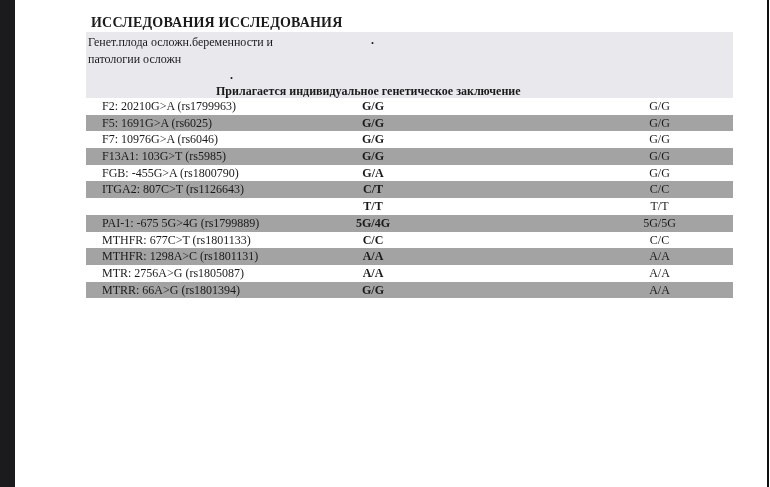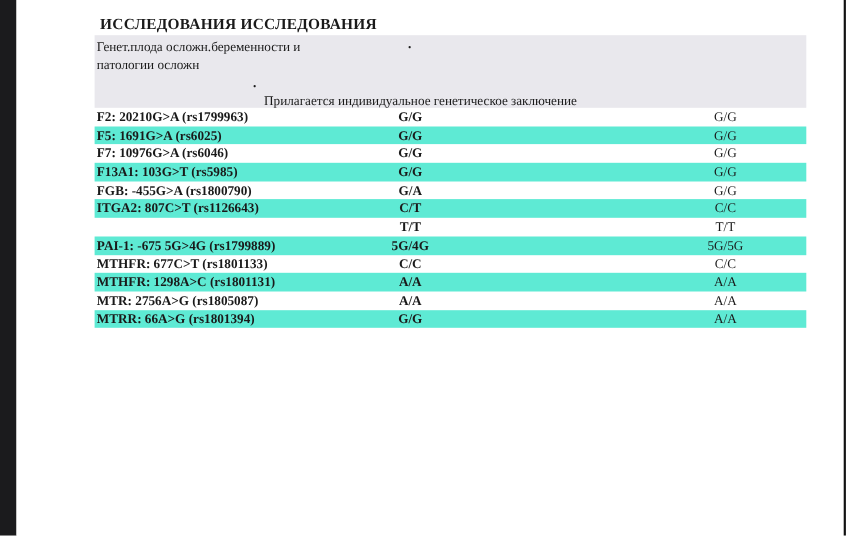--- a/index.html
+++ b/index.html
@@ -31,34 +31,34 @@
     background: #e9e8ed;
   }
   .header-line {
     position: absolute; font-size: 12px; white-space: nowrap; line-height: 14px;
   }
   .hl1 { left: 88px; top: 35px; }
   .hl2 { left: 88px; top: 52px; }
   .dot1 { left: 371px; top: 33px; font-weight: bold; }
   .dot2 { left: 230px; top: 68px; font-weight: bold; }
   .conclusion {
-    position: absolute; left: 240px; top: 84px;
-    font-size: 12px; font-weight: normal; white-space: nowrap; line-height: 14px;
+    position: absolute; left: 216px; top: 84px;
+    font-size: 12px; font-weight: bold; white-space: nowrap; line-height: 14px;
   }
   .rows {
     position: absolute; left: 86px; top: 98px; width: 647px;
   }
   .row {
     position: relative; height: 16.7px; width: 647px;
   }
-  .row.alt { background: #5eead4; }
+  .row.alt { background: #a3a3a3; }
   .row span {
     position: absolute; top: 1px; font-size: 12px; line-height: 14px; white-space: nowrap;
   }
-  .cell-marker { left: 2px; font-weight: bold; }
+  .cell-marker { left: 16px; }
   .cell-patient { left: 255px; width: 64px; text-align: center; font-weight: bold; }
   .cell-ref { left: 540px; width: 67px; text-align: center; }
 </style>
 </head>
 <body>
 
 <div class="left-bar"></div>
 <div class="page"></div>
 <div class="right-border"></div>
 

